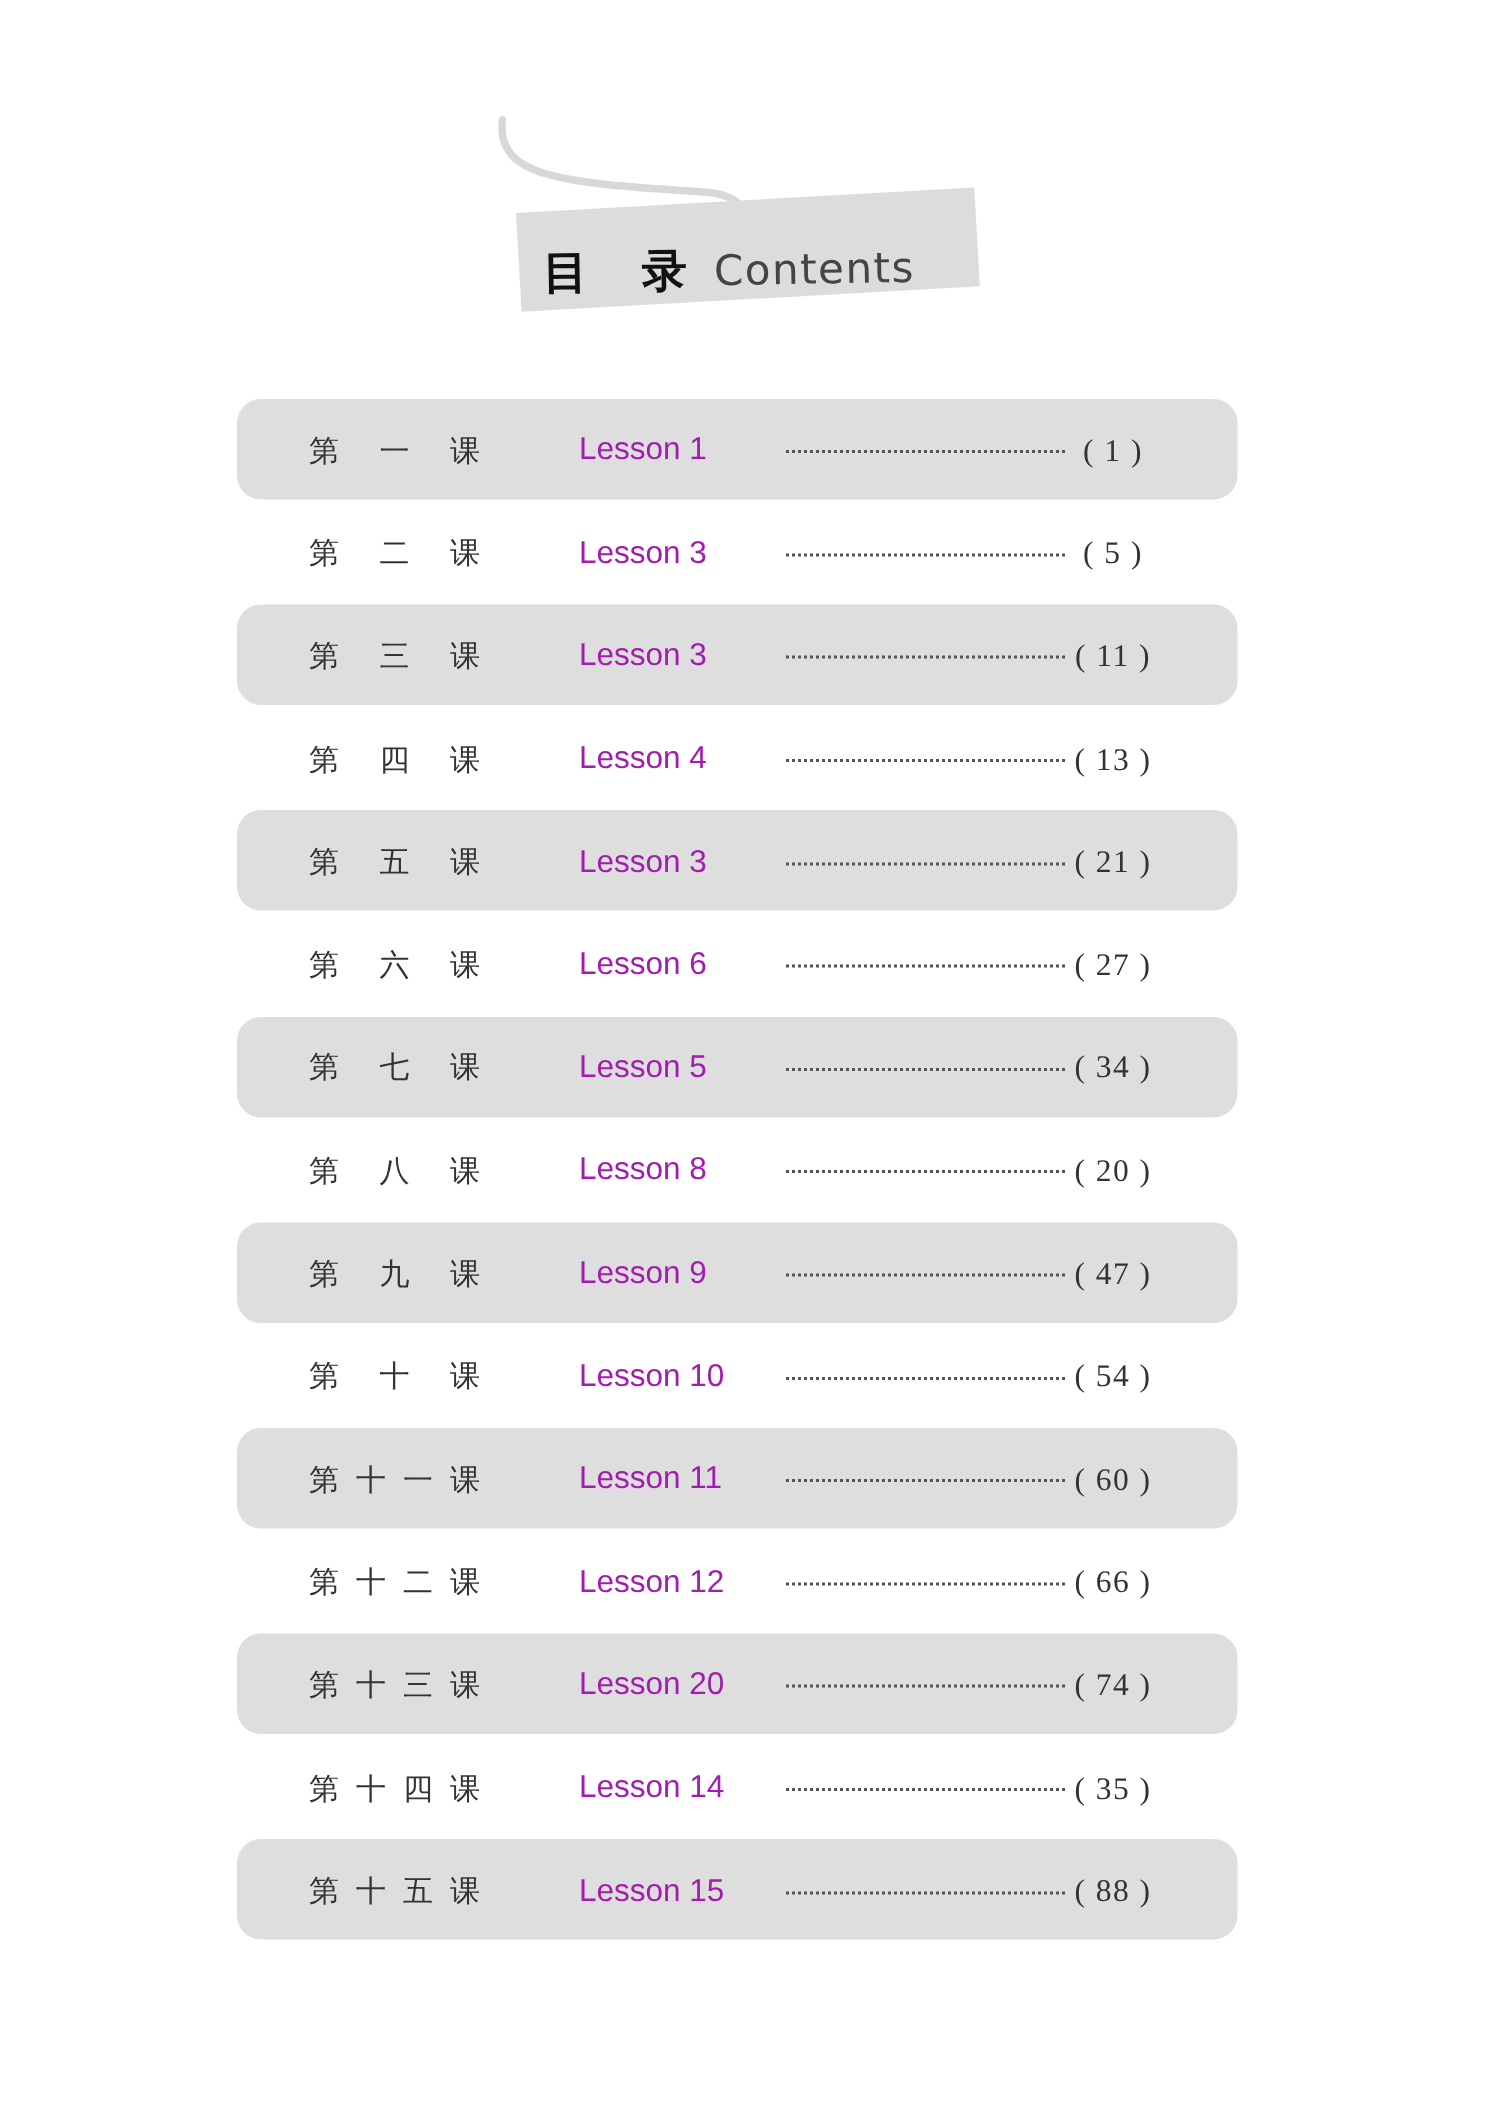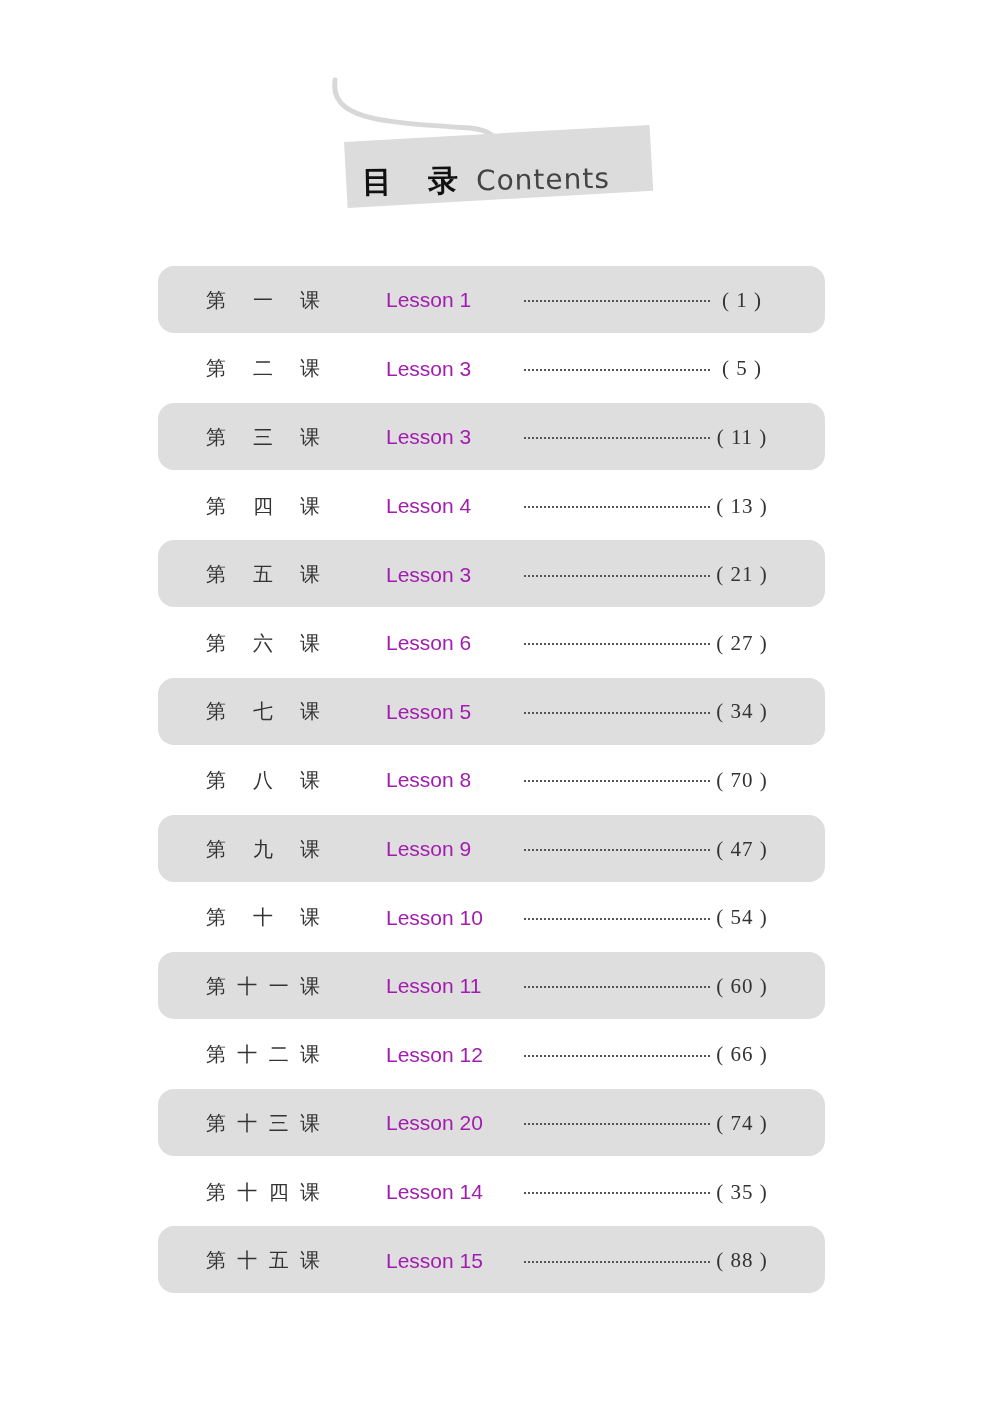--- a/index.html
+++ b/index.html
@@ -114,21 +114,21 @@
       <span class="page">( 34 )</span>
     </div>
     <div class="row">
       <div class="cn-label">
         <span>第</span>
         <span>八</span>
         <span>课</span>
       </div>
       <span class="en-label">Lesson 8</span>
       <span class="leader"></span>
-      <span class="page">( 70 )</span>
+      <span class="page">( 20 )</span>
     </div>
     <div class="row shaded">
       <div class="cn-label">
         <span>第</span>
         <span>九</span>
         <span>课</span>
       </div>
       <span class="en-label">Lesson 9</span>
       <span class="leader"></span>
       <span class="page">( 47 )</span>

